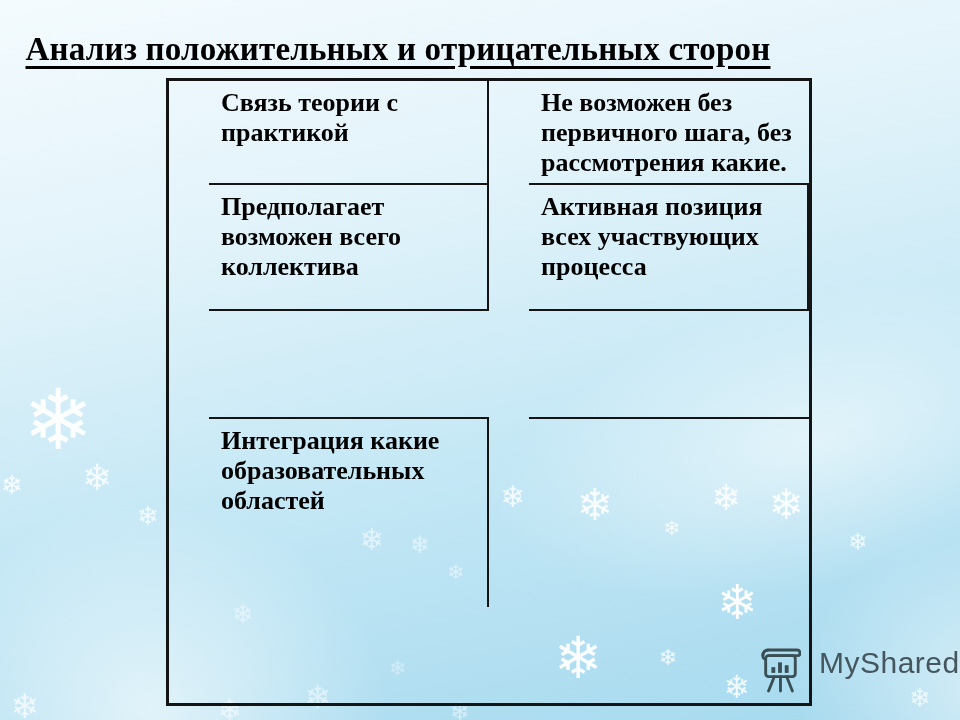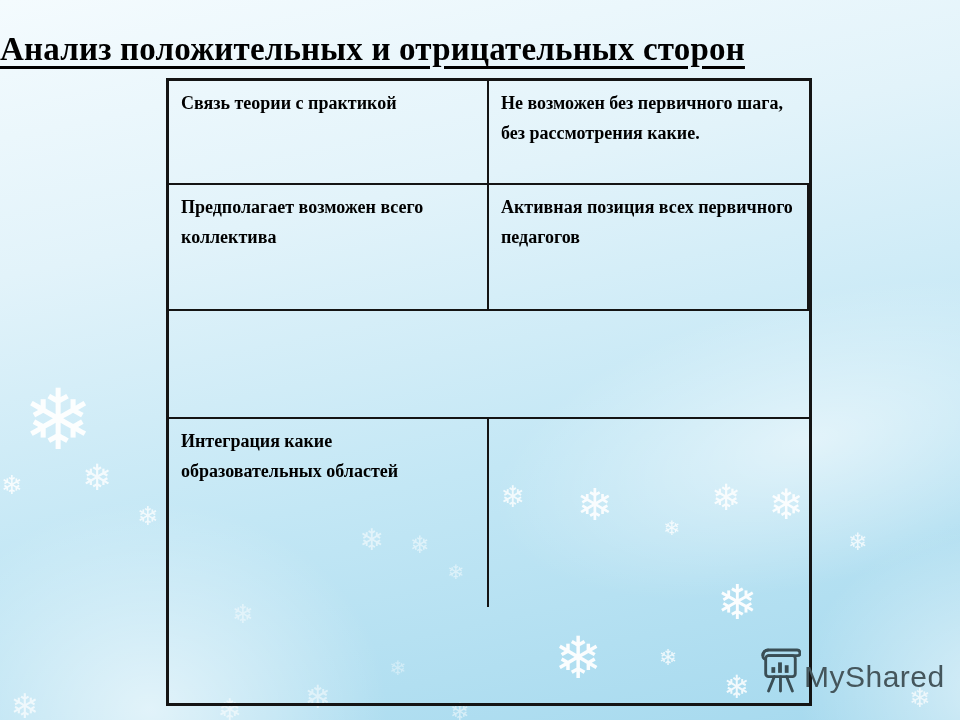--- a/index.html
+++ b/index.html
@@ -30,46 +30,47 @@
     background:radial-gradient(ellipse closest-side,rgba(255,255,255,.55),rgba(255,255,255,0) 72%);
   }
   .snow-layer{position:absolute;inset:0;z-index:1;}
   .flake{
     position:absolute;transform:translate(-50%,-50%);
     color:#ffffff;font-family:"DejaVu Sans",sans-serif;line-height:1;
     pointer-events:none;
   }
   .slide-title{
     position:absolute;left:0;top:31px;width:796px;z-index:3;
-    text-align:left;color:var(--text);
+    text-align:center;color:var(--text);
     font-size:33px;font-weight:bold;letter-spacing:.2px;
     text-decoration:underline;text-decoration-thickness:3px;text-underline-offset:6px;
   }
   .analysis-table{
     position:absolute;left:166px;top:78px;z-index:2;
     width:640px;border:3px solid var(--border);
     display:grid;
     grid-template-columns:320px 320px;
     grid-template-rows:104px 126px 108px 188px 96px;
     background:transparent;
   }
   .cell{
     border-right:2px solid var(--border);
     border-bottom:2px solid var(--border);
     padding:7px 12px 2px 12px;
     box-sizing:border-box;
     color:var(--text);
-    font-size:18px;font-weight:bold;line-height:30px;
+    font-size:26px;font-weight:bold;line-height:30px;
     overflow:hidden;
+    margin-left:40px;
   }
   .cell.col-last{border-right:none;}
   .cell.row-last{border-bottom:none;}
   .watermark{
     position:absolute;left:759px;top:646px;z-index:5;
-    display:flex;align-items:flex-end;gap:3px;
+    display:flex;align-items:flex-start;gap:18px;
     color:var(--wm);
     font-family:"Liberation Sans",sans-serif;
     font-size:30px;letter-spacing:.5px;
   }
   .wm-icon{display:block;}
 </style>
 </head>
 <body>
 
 <div class="slide">
@@ -106,21 +107,21 @@
     </div>
 
   <div class="slide-title">Анализ положительных и отрицательных сторон</div>
 
   <div class="analysis-table">
     <div class="cell">Связь теории с практикой</div>
     <div class="cell col-last">Не возможен без первичного шага, без рассмотрения какие.</div>
 
     <div class="cell">Предполагает возможен всего коллектива</div>
 
-    <div class="cell">Активная позиция всех первичного педагогов</div>
+    <div class="cell">Активная позиция всех участвующих процесса</div>
     <div class="cell col-last"></div>
 
     <div class="cell col-last"></div>
 
     <div class="cell row-last">Интеграция какие образовательных областей</div>
     <div class="cell col-last row-last"></div>
   </div>
 
   <div class="watermark">
     <svg class="wm-icon" width="42" height="48" viewBox="0 0 44 50" fill="none">

